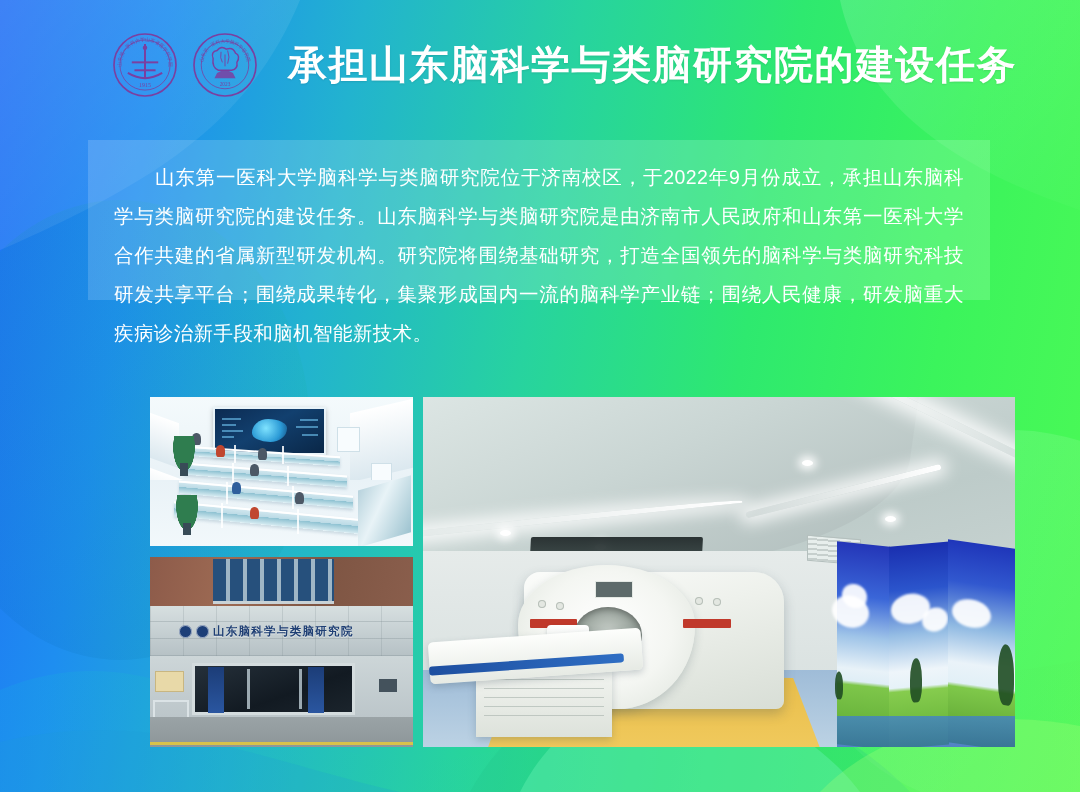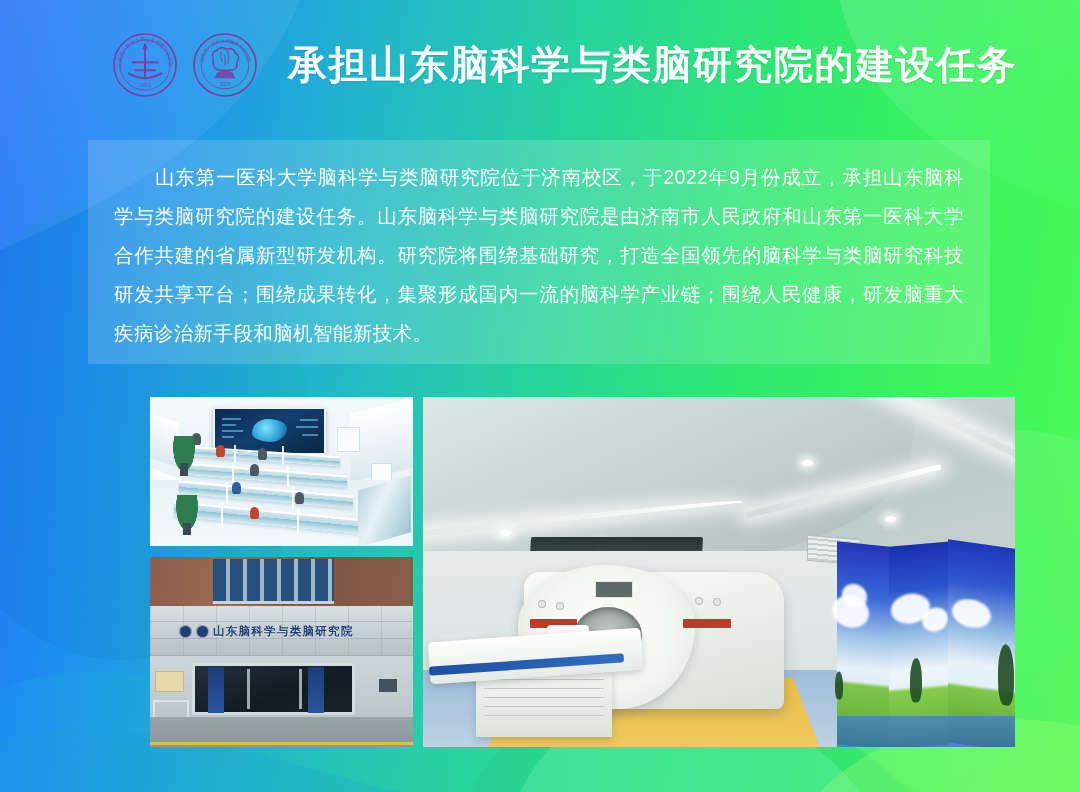--- a/index.html
+++ b/index.html
@@ -54,21 +54,21 @@
     white-space: nowrap;
     text-shadow: 0 1px 2px rgba(0,0,0,0.10);
   }
 
   
   .intro-panel {
     position: absolute;
     left: 88px;
     top: 140px;
     width: 902px;
-    height: 224px;
+    height: 160px;
     background: rgba(255,255,255,0.16);
     padding: 18px 26px 10px 26px;
   }
   .intro-text {
     margin: 0;
     color: #ffffff;
     font-size: 19.5px;
     line-height: 39px;
     text-indent: 2.1em;
     letter-spacing: 0.4px;

